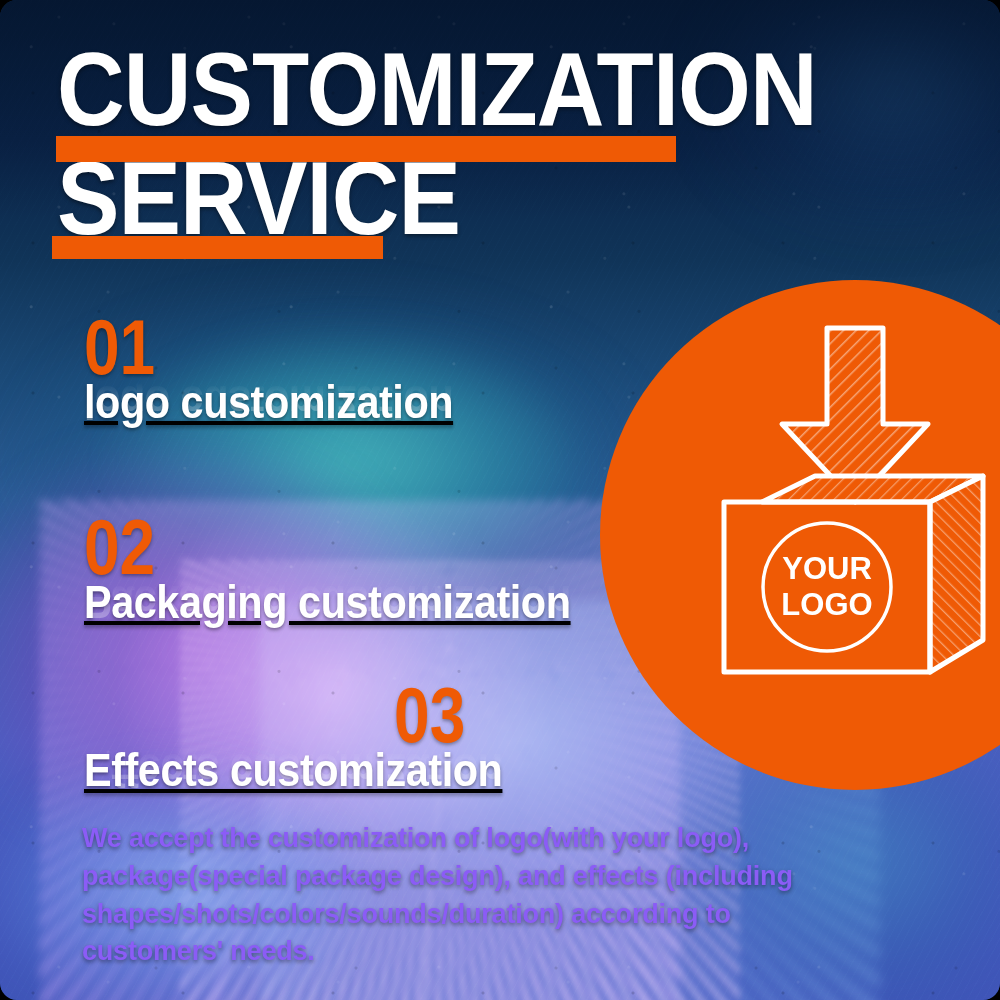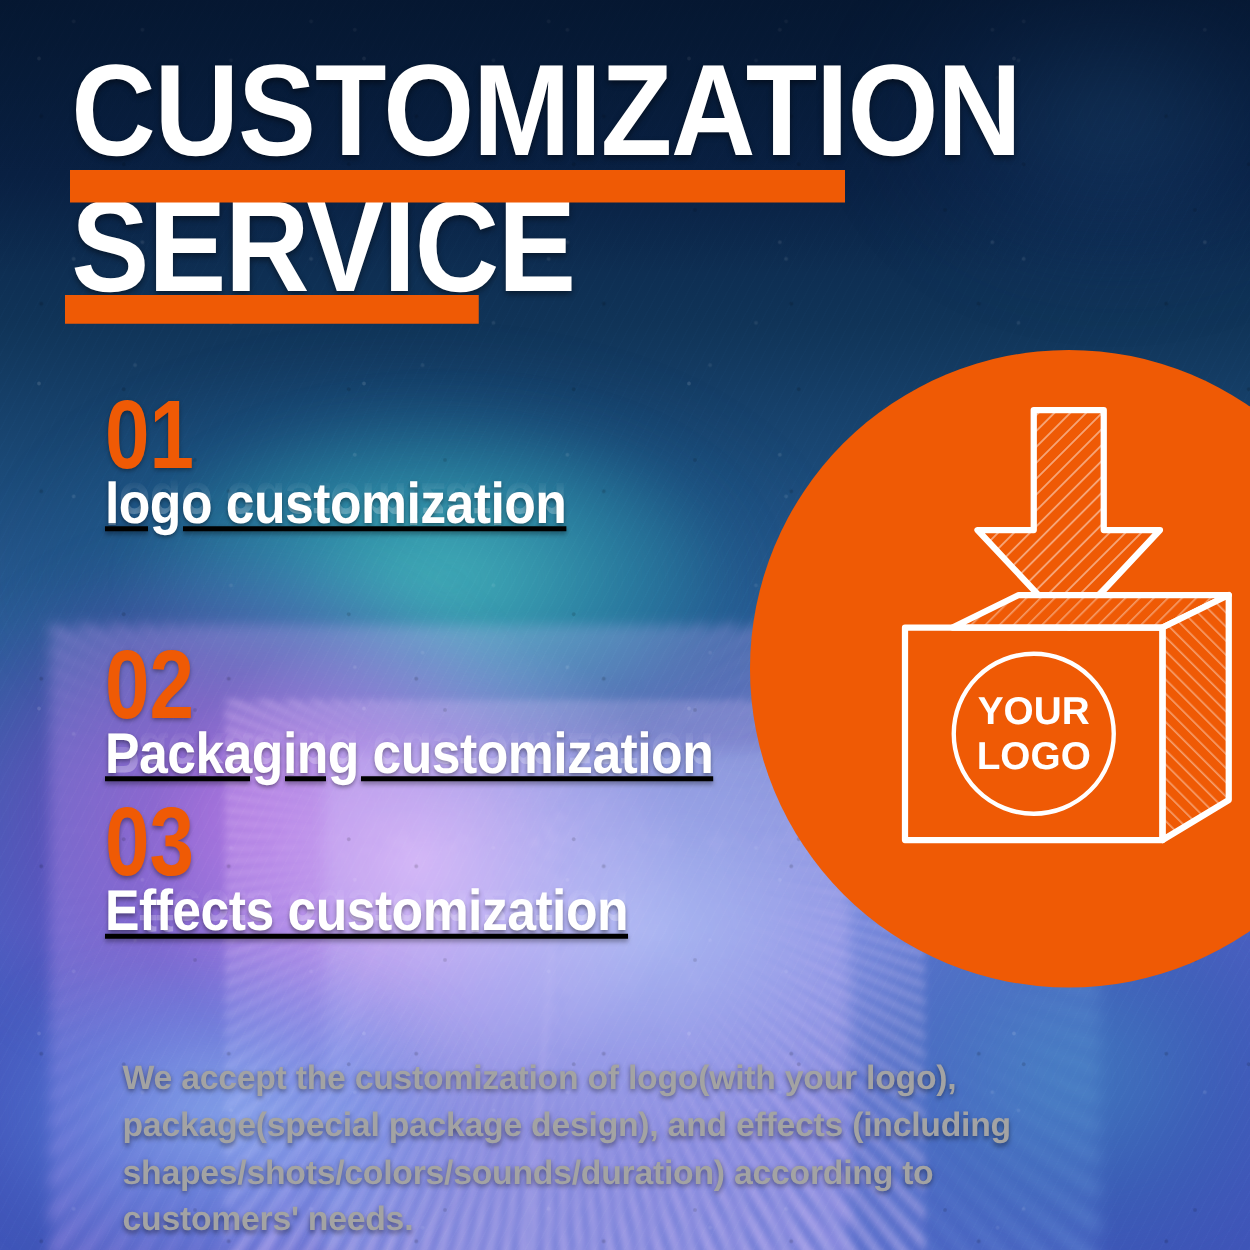--- a/index.html
+++ b/index.html
@@ -1,19 +1,20 @@
 <!DOCTYPE html>
 <html><head>
 <meta charset="utf-8">
 <style>
   html,body{margin:0;padding:0;background:#000;}
   .poster{
     position:relative;width:1000px;height:1000px;overflow:hidden;
     font-family:"Liberation Sans","DejaVu Sans",sans-serif;
     background:#0a2147;
+    border-radius:17px;
   }
 
   
   .bg{position:absolute;inset:0;}
   .bg i{position:absolute;display:block;}
 
   .bg-base{
     inset:0;
     background:
       linear-gradient(180deg,
@@ -165,31 +166,30 @@
     transform:scaleX(.90) scaleY(-1);
     transform-origin:left top;
     white-space:nowrap;
     opacity:.42;
     -webkit-mask-image:linear-gradient(to top,rgba(0,0,0,0) 8%,rgba(0,0,0,.85) 96%);
             mask-image:linear-gradient(to top,rgba(0,0,0,0) 8%,rgba(0,0,0,.85) 96%);
     pointer-events:none;
   }
   .item-1{top:314px;}
   .item-2{top:514px;}
-  .item-3{top:640px;}
+  .item-3{top:682px;text-align:right;}
 
   
   .para{
-    position:absolute;left:82px;top:844px;width:770px;
-    color:#a3a3a3;
+    position:absolute;left:82px;top:820px;width:770px;
+    color:#8b5cf6;
     font-family:"Liberation Sans Narrow","Liberation Sans",sans-serif;
     font-weight:700;font-stretch:condensed;
     font-size:27px;line-height:1.40;letter-spacing:-.2px;
     text-shadow:0 2px 4px rgba(0,0,0,.45);
-    margin-left:16px;
   }
 
   
   .circle{
     position:absolute;left:600px;top:280px;width:510px;height:510px;
     border-radius:50%;background:#ef5a05;
   }
   .art{position:absolute;left:600px;top:280px;width:510px;height:510px;}
 </style>
 </head>

